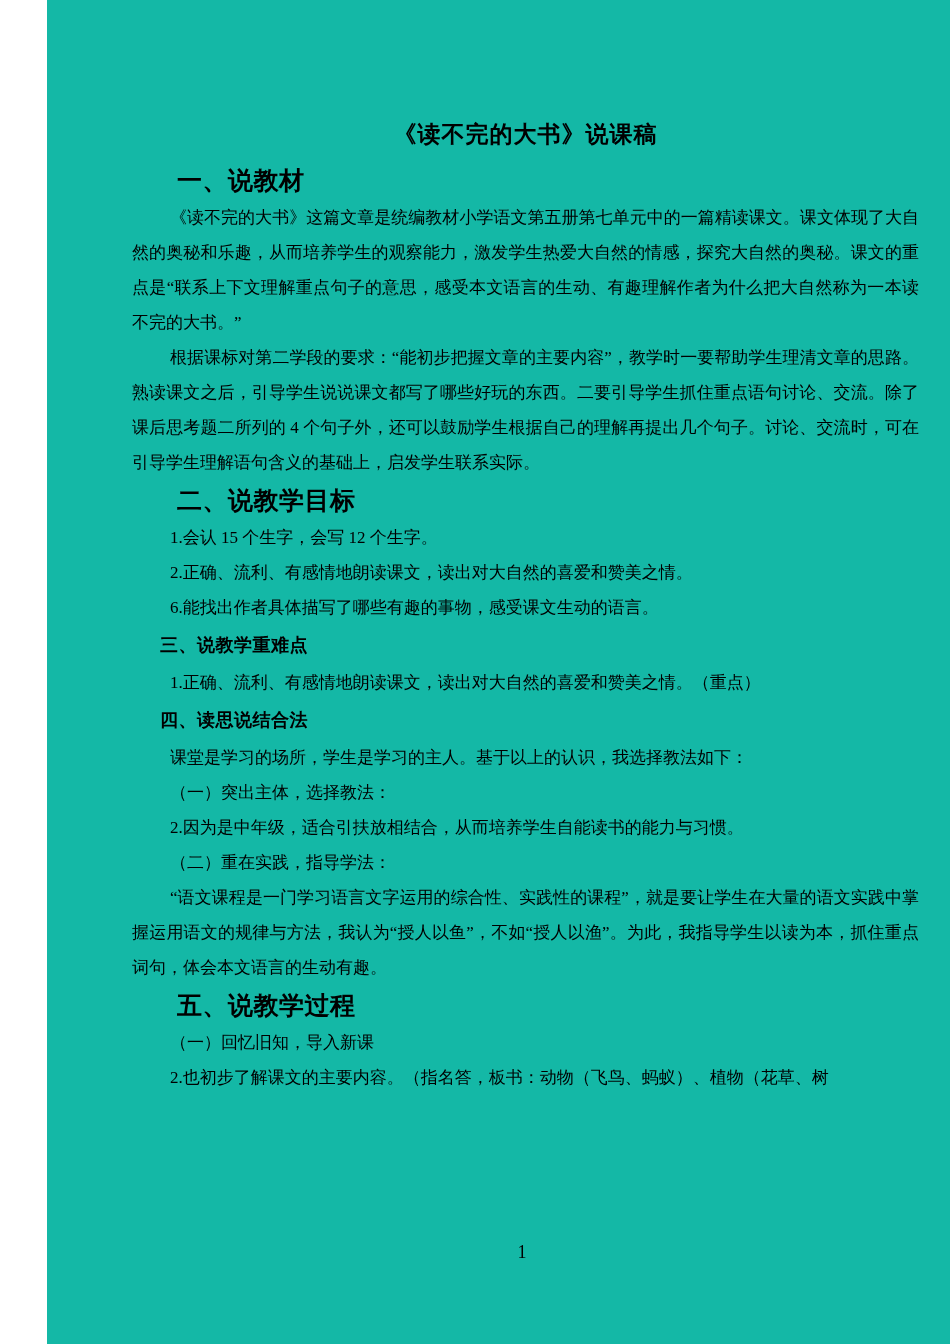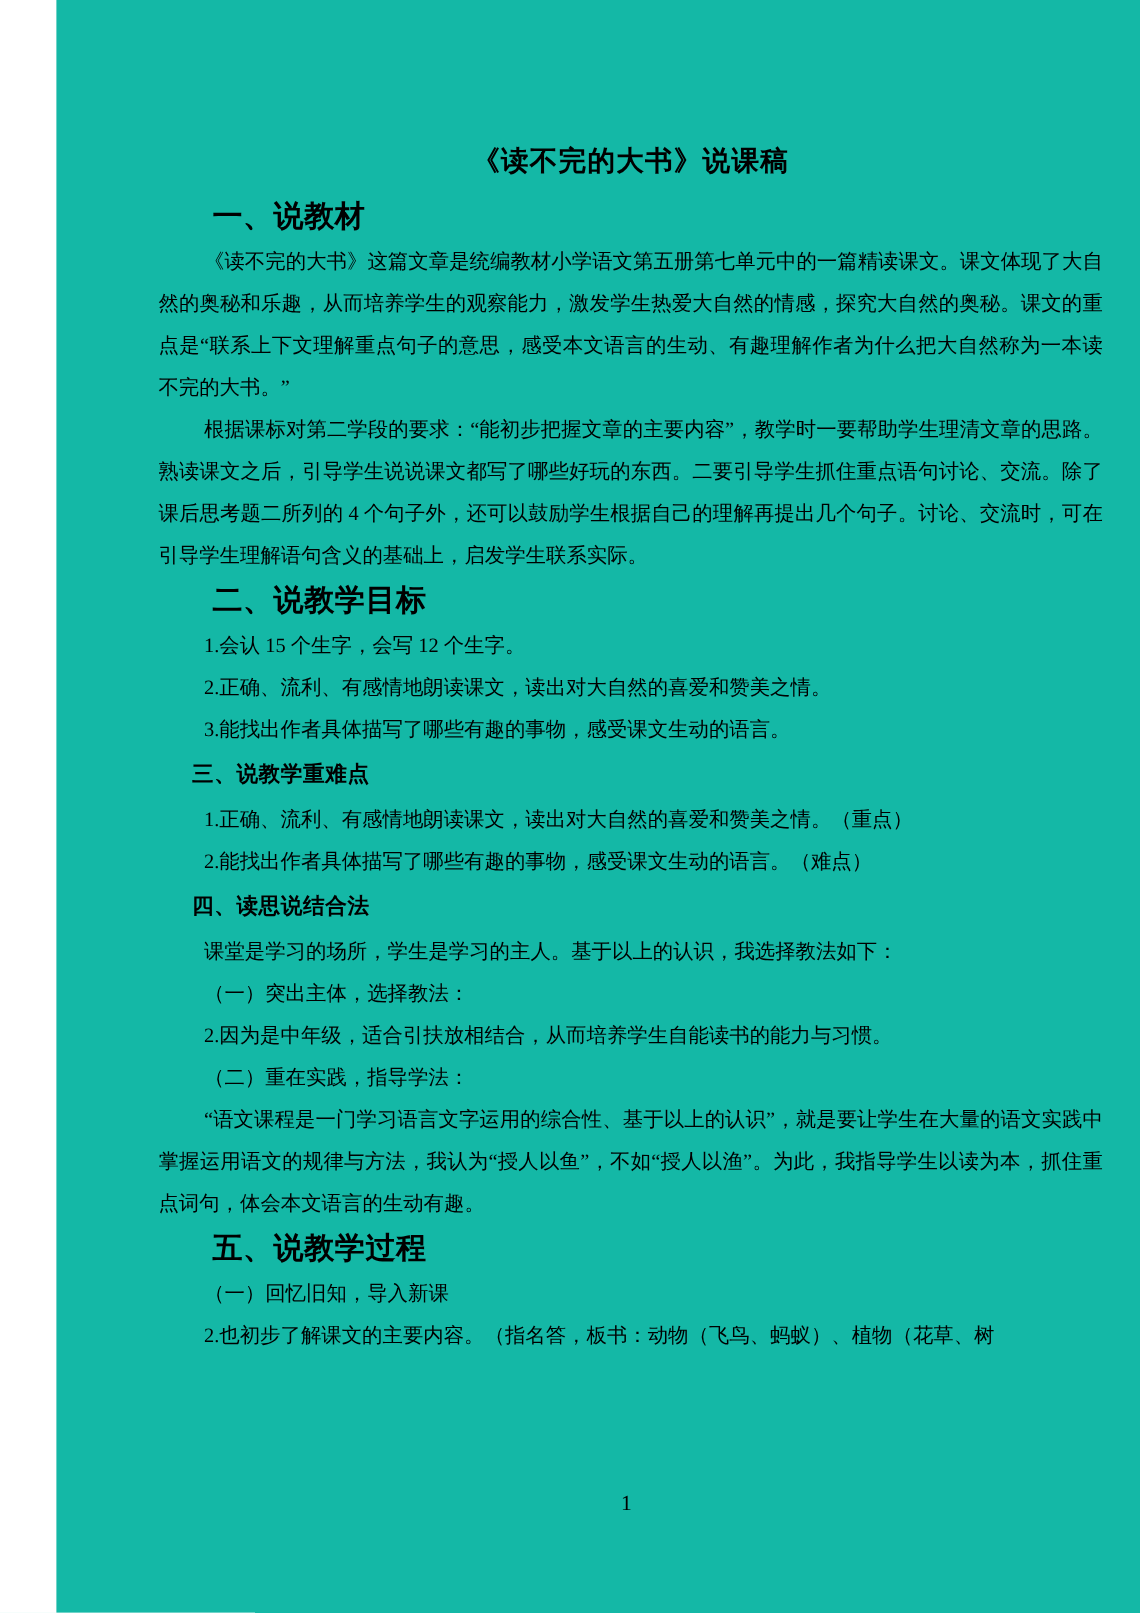--- a/index.html
+++ b/index.html
@@ -67,29 +67,28 @@
 <div class="page">
   <div class="content">
     <div class="doc-title">《读不完的大书》说课稿</div>
     <div id="blocks-container">
         <div class="heading">一、说教材</div>
         <div class="para">《读不完的大书》这篇文章是统编教材小学语文第五册第七单元中的一篇精读课文。课文体现了大自然的奥秘和乐趣，从而培养学生的观察能力，激发学生热爱大自然的情感，探究大自然的奥秘。课文的重点是“联系上下文理解重点句子的意思，感受本文语言的生动、有趣理解作者为什么把大自然称为一本读不完的大书。”</div>
         <div class="para">根据课标对第二学段的要求：“能初步把握文章的主要内容”，教学时一要帮助学生理清文章的思路。熟读课文之后，引导学生说说课文都写了哪些好玩的东西。二要引导学生抓住重点语句讨论、交流。除了课后思考题二所列的 4 个句子外，还可以鼓励学生根据自己的理解再提出几个句子。讨论、交流时，可在引导学生理解语句含义的基础上，启发学生联系实际。</div>
         <div class="heading">二、说教学目标</div>
         <div class="para">1.会认 15 个生字，会写 12 个生字。</div>
         <div class="para">2.正确、流利、有感情地朗读课文，读出对大自然的喜爱和赞美之情。</div>
-        <div class="para">3.能找出作者具体描写了哪些有趣的事物，感受课文生动的语言。</div>
+        <div class="para">6.能找出作者具体描写了哪些有趣的事物，感受课文生动的语言。</div>
         <div class="heading-tight">三、说教学重难点</div>
         <div class="para">1.正确、流利、有感情地朗读课文，读出对大自然的喜爱和赞美之情。（重点）</div>
-        <div class="para">2.能找出作者具体描写了哪些有趣的事物，感受课文生动的语言。（难点）</div>
         <div class="heading-tight">四、读思说结合法</div>
         <div class="para">课堂是学习的场所，学生是学习的主人。基于以上的认识，我选择教法如下：</div>
         <div class="para">（一）突出主体，选择教法：</div>
         <div class="para">2.因为是中年级，适合引扶放相结合，从而培养学生自能读书的能力与习惯。</div>
         <div class="para">（二）重在实践，指导学法：</div>
-        <div class="para">“语文课程是一门学习语言文字运用的综合性、基于以上的认识”，就是要让学生在大量的语文实践中掌握运用语文的规律与方法，我认为“授人以鱼”，不如“授人以渔”。为此，我指导学生以读为本，抓住重点词句，体会本文语言的生动有趣。</div>
+        <div class="para">“语文课程是一门学习语言文字运用的综合性、实践性的课程”，就是要让学生在大量的语文实践中掌握运用语文的规律与方法，我认为“授人以鱼”，不如“授人以渔”。为此，我指导学生以读为本，抓住重点词句，体会本文语言的生动有趣。</div>
         <div class="heading">五、说教学过程</div>
         <div class="para">（一）回忆旧知，导入新课</div>
         <div class="para">2.也初步了解课文的主要内容。（指名答，板书：动物（飞鸟、蚂蚁）、植物（花草、树</div>
       </div>
   </div>
   <div class="page-number">1</div>
 </div>
 
 </body></html>

